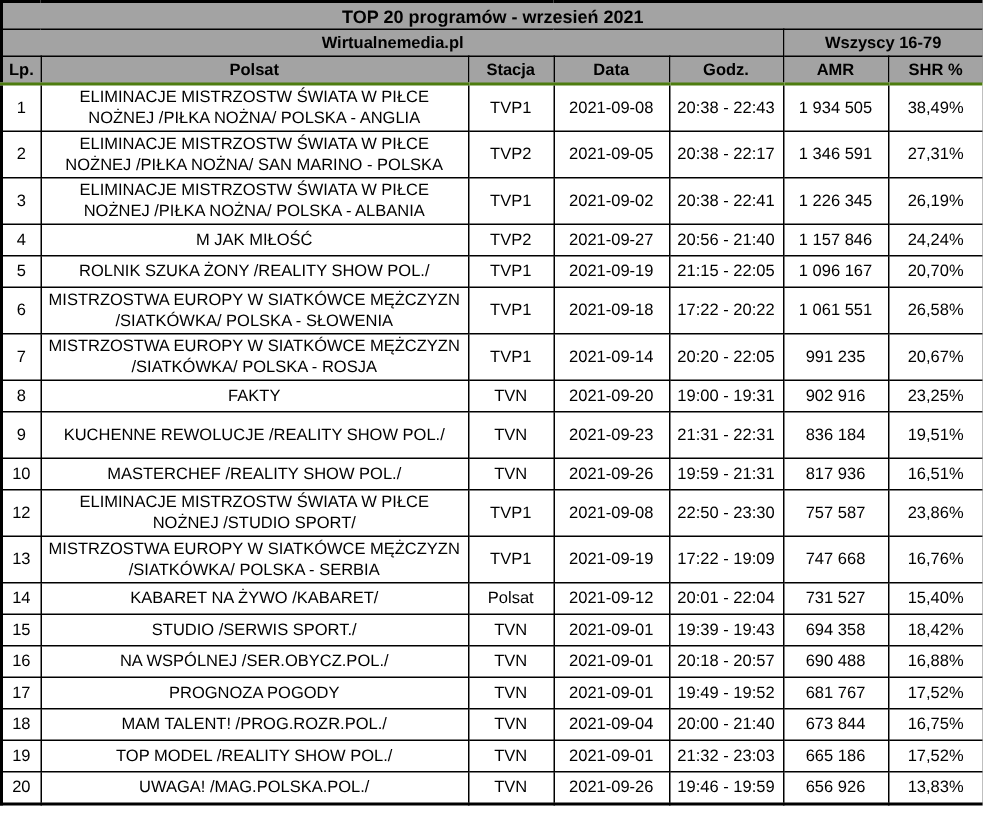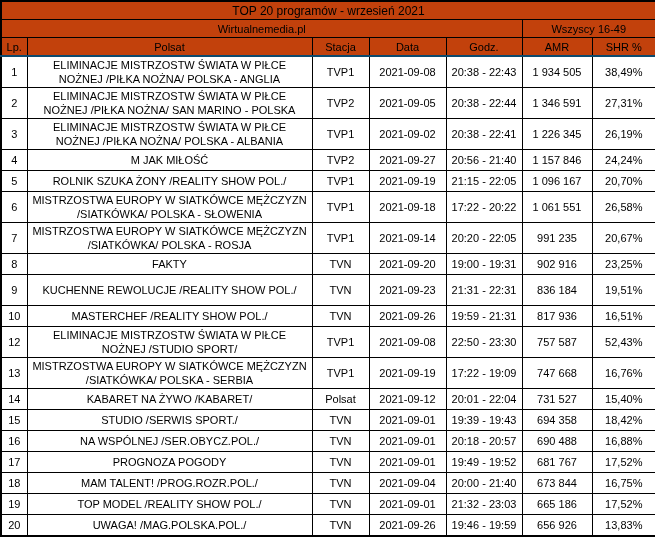--- a/index.html
+++ b/index.html
@@ -24,30 +24,30 @@
   .ratings-table th,
   .ratings-table td {
     border: 1px solid #000000;
     text-align: center;
     vertical-align: middle;
     padding: 1px 2px;
     overflow: hidden;
     word-wrap: break-word;
   }
   .ratings-table thead th {
-    background: #c2410c;
-    font-weight: normal;
+    background: #a3a3a3;
+    font-weight: bold;
     height: 15px;
     font-size: 11px;
   }
   .ratings-table thead tr.title-row th {
     font-size: 12px;
   }
   .ratings-table thead tr.col-header-row th {
-    border-bottom: 2px solid #0c4a6e;
+    border-bottom: 2px solid #4d7c0f;
   }
   .ratings-table tbody td {
     background: #ffffff;
     height: 18px;
     line-height: 14px;
     font-weight: normal;
   }
   
   .ratings-table tbody tr:nth-child(9) td {
     height: 28px;
@@ -66,21 +66,21 @@
       <col style="width:76px">
       <col style="width:70px">
       <col style="width:64px">
     </colgroup>
     <thead>
       <tr class="title-row">
         <th colspan="7">TOP 20 programów - wrzesień 2021</th>
       </tr>
       <tr>
         <th colspan="5">Wirtualnemedia.pl</th>
-        <th colspan="2">Wszyscy 16-49</th>
+        <th colspan="2">Wszyscy 16-79</th>
       </tr>
       <tr class="col-header-row">
         <th>Lp.</th>
         <th>Polsat</th>
         <th>Stacja</th>
         <th>Data</th>
         <th>Godz.</th>
         <th>AMR</th>
         <th>SHR %</th>
       </tr>
@@ -93,21 +93,21 @@
           <td>2021-09-08</td>
           <td>20:38 - 22:43</td>
           <td>1 934 505</td>
           <td>38,49%</td>
         </tr>
         <tr>
           <td>2</td>
           <td>ELIMINACJE MISTRZOSTW ŚWIATA W PIŁCE NOŻNEJ /PIŁKA NOŻNA/ SAN MARINO - POLSKA</td>
           <td>TVP2</td>
           <td>2021-09-05</td>
-          <td>20:38 - 22:44</td>
+          <td>20:38 - 22:17</td>
           <td>1 346 591</td>
           <td>27,31%</td>
         </tr>
         <tr>
           <td>3</td>
           <td>ELIMINACJE MISTRZOSTW ŚWIATA W PIŁCE NOŻNEJ /PIŁKA NOŻNA/ POLSKA - ALBANIA</td>
           <td>TVP1</td>
           <td>2021-09-02</td>
           <td>20:38 - 22:41</td>
           <td>1 226 345</td>
@@ -176,21 +176,21 @@
           <td>817 936</td>
           <td>16,51%</td>
         </tr>
         <tr>
           <td>12</td>
           <td>ELIMINACJE MISTRZOSTW ŚWIATA W PIŁCE NOŻNEJ /STUDIO SPORT/</td>
           <td>TVP1</td>
           <td>2021-09-08</td>
           <td>22:50 - 23:30</td>
           <td>757 587</td>
-          <td>52,43%</td>
+          <td>23,86%</td>
         </tr>
         <tr>
           <td>13</td>
           <td>MISTRZOSTWA EUROPY W SIATKÓWCE MĘŻCZYZN /SIATKÓWKA/ POLSKA - SERBIA</td>
           <td>TVP1</td>
           <td>2021-09-19</td>
           <td>17:22 - 19:09</td>
           <td>747 668</td>
           <td>16,76%</td>
         </tr>

